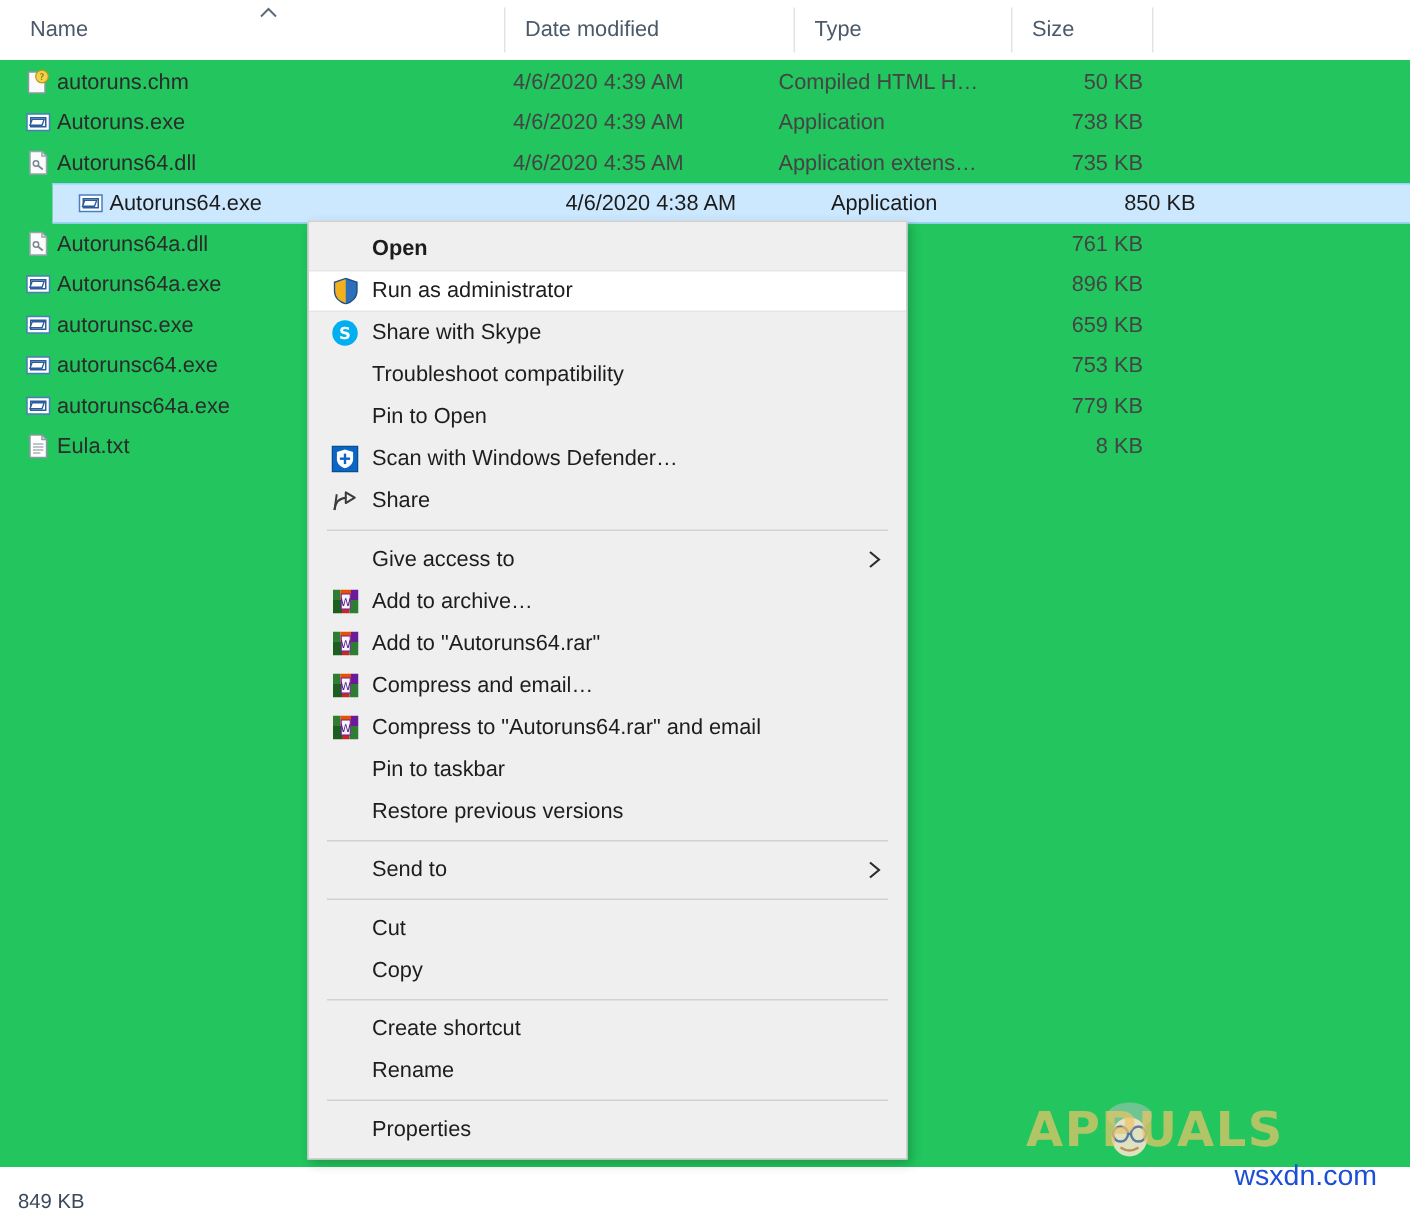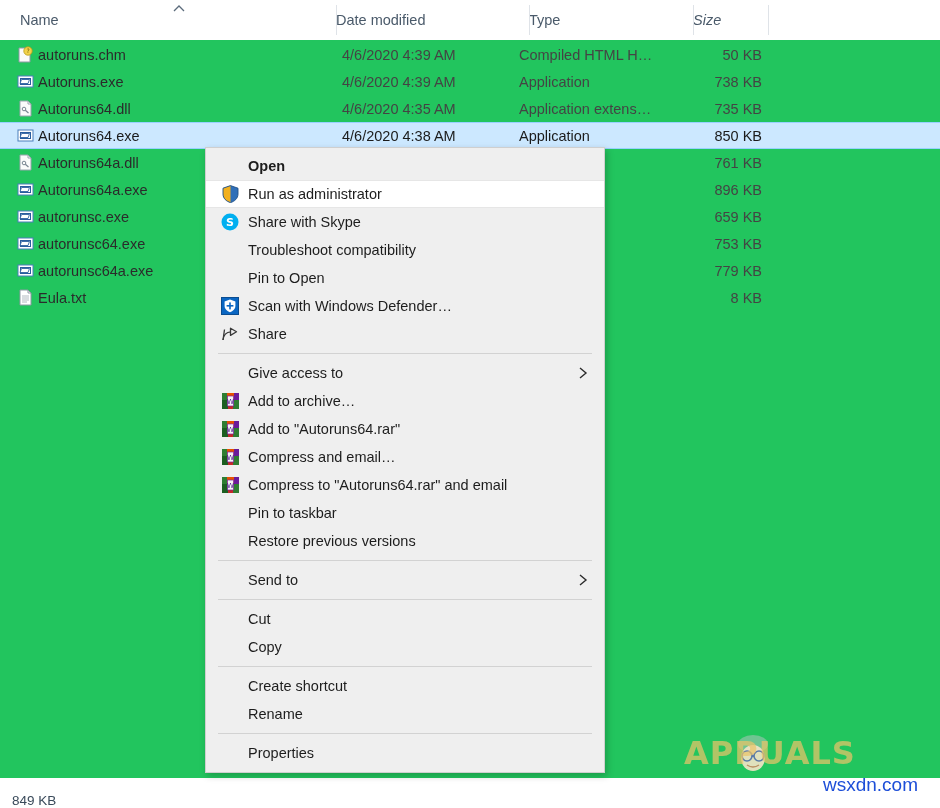--- a/index.html
+++ b/index.html
@@ -36,34 +36,35 @@
   }
   .col {
     position: absolute;
     top: 0;
     height: 40px;
     font-size: 14.5px;
     color: #4a5a6a;
     display: flex;
     align-items: center;
     box-sizing: border-box;
+    padding-left: 14px;
     white-space: nowrap;
   }
   .col .sep {
     position: absolute;
     left: 0;
     top: 5px;
     bottom: 5px;
     width: 1px;
     background: #dfe3e8;
   }
   #col-name   { left: 6px;   width: 330px; padding-left: 14px; }
   #col-date   { left: 336px; width: 178px; }
   #col-type   { left: 529px; width: 160px; }
-  #col-size   { left: 693px; width: 94px; font-style: italic;  }
+  #col-size   { left: 674px; width: 94px;  }
   #col-right-sep {
     position: absolute;
     left: 768px; top: 5px; height: 30px; width: 1px;
     background: #dfe3e8;
   }
   #sort-indicator {
     position: absolute;
     left: 170px;
     top: 3px;
     width: 18px;
@@ -86,20 +87,21 @@
     position: relative;
     height: 27px;
     display: flex;
     align-items: center;
     box-sizing: border-box;
   }
   .file-row.selected {
     background: #cce8ff;
     border-top: 1px solid #99d1ff;
     border-bottom: 1px solid #99d1ff;
+    margin-left: 35px;
   }
   .file-row.selected .cell-name,
   .file-row.selected .cell-date,
   .file-row.selected .cell-type,
   .file-row.selected .cell-size { color: #1b1b1b; }
 
   .cell {
     position: absolute;
     font-size: 14.5px;
     color: #2b2b2b;

